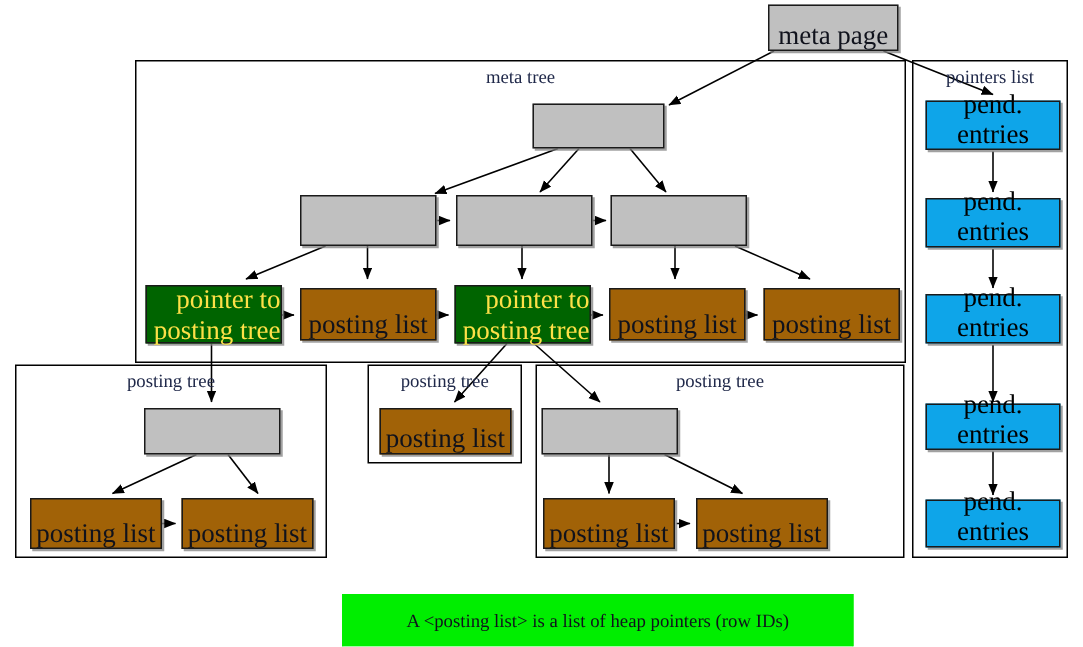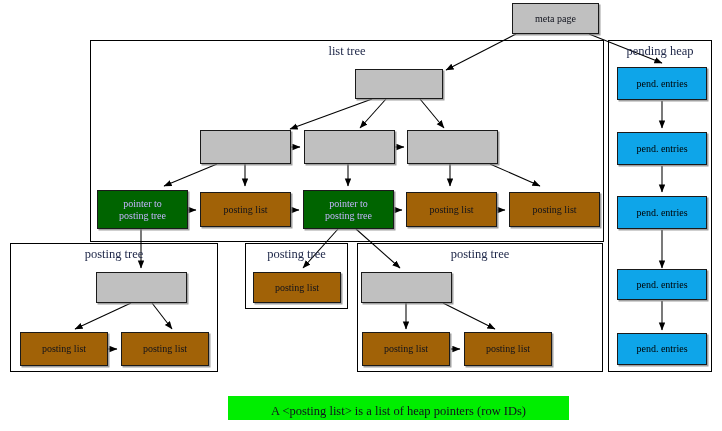--- a/index.html
+++ b/index.html
@@ -35,32 +35,32 @@
     font-size: 12.5px;
     color: #20294a;
     white-space: nowrap;
     font-family: "Liberation Serif", serif;
   }
   .node {
     position: absolute;
     box-sizing: border-box;
     border: 1px solid #1a1a1a;
     display: flex;
-    align-items: center;
+    align-items: flex-end;
     justify-content: center;
     text-align: center;
-    font-size: 10px;
+    font-size: 18px;
     line-height: 1.12;
     color: #10121c;
     font-family: "Liberation Serif", serif;
     box-shadow: 1.5px 1.5px 0 rgba(130,130,130,0.75);
   }
   .node.gray   { background: #c0c0c0; }
   .node.green  { background: #a16207; }
-  .node.dgreen { background: #006400; color: #c4b5fd; }
+  .node.dgreen { background: #006400; color: #fde047; }
   .node.red    { background: #0ea5e9; color: #000000; }
   .node.meta   { background: #c0c0c0; }
   .legend {
     position: absolute;
     box-sizing: border-box;
     background: #00ee00;
     border: 1px solid #00ee00;
     display: flex;
     align-items: center;
     justify-content: center;
@@ -119,24 +119,24 @@
       <path d="M451,349 L460,349"></path>
 
       <path d="M662,101 L662,128"></path>
       <path d="M662,166 L662,192"></path>
       <path d="M662,230 L662,268"></path>
       <path d="M662,301 L662,330"></path>
     </g>
   </svg>
 
   <div class="cluster" style="left:90px; top:40px; width:514px; height:202px;"></div>
-  <div class="cluster-label" style="left:90px; top:44px; width:514px;">list tree</div>
+  <div class="cluster-label" style="left:90px; top:44px; width:514px;">meta tree</div>
 
   <div class="cluster" style="left:608px; top:40px; width:104px; height:332px;"></div>
-  <div class="cluster-label" style="left:608px; top:44px; width:104px;">pending heap</div>
+  <div class="cluster-label" style="left:608px; top:44px; width:104px;">pointers list</div>
 
   <div class="cluster" style="left:10px; top:243px; width:208px; height:129px;"></div>
   <div class="cluster-label" style="left:10px; top:247px; width:208px;">posting tree</div>
 
   <div class="cluster" style="left:245px; top:243px; width:103px; height:66px;"></div>
   <div class="cluster-label" style="left:245px; top:247px; width:103px;">posting tree</div>
 
   <div class="cluster" style="left:357px; top:243px; width:246px; height:129px;"></div>
   <div class="cluster-label" style="left:357px; top:247px; width:246px;">posting tree</div>
 
@@ -209,17 +209,17 @@
   <div class="node red" style="left:617px; top:196px; width:90px; height:33px;">
     <span>pend. entries</span>
   </div>
   <div class="node red" style="left:617px; top:269px; width:90px; height:31px;">
     <span>pend. entries</span>
   </div>
   <div class="node red" style="left:617px; top:333px; width:90px; height:32px;">
     <span>pend. entries</span>
   </div>
 
-  <div class="legend" style="left:228px; top:396px; width:341px; height:24px;align-items:flex-end;">
+  <div class="legend" style="left:228px; top:396px; width:341px; height:36px;">
     <span>A &lt;posting list&gt; is a list of heap pointers (row IDs)</span>
   </div>
 
 </div>
 
 </body></html>

